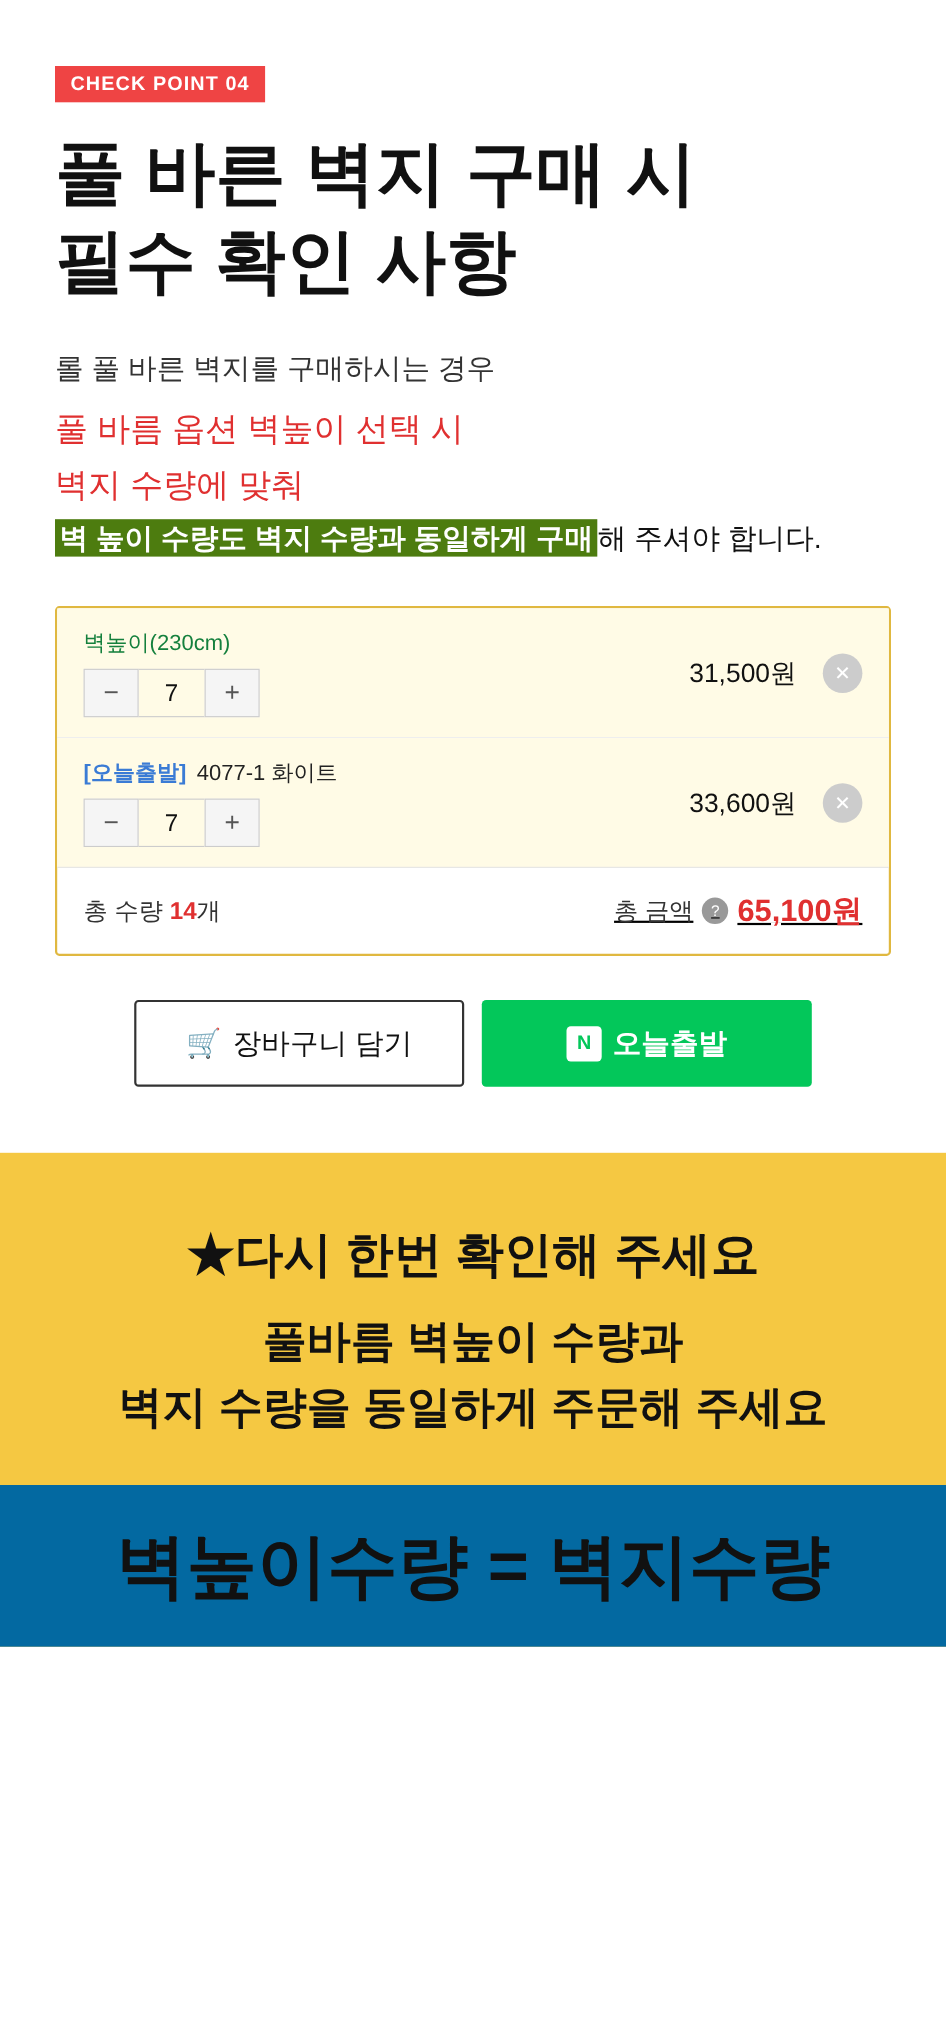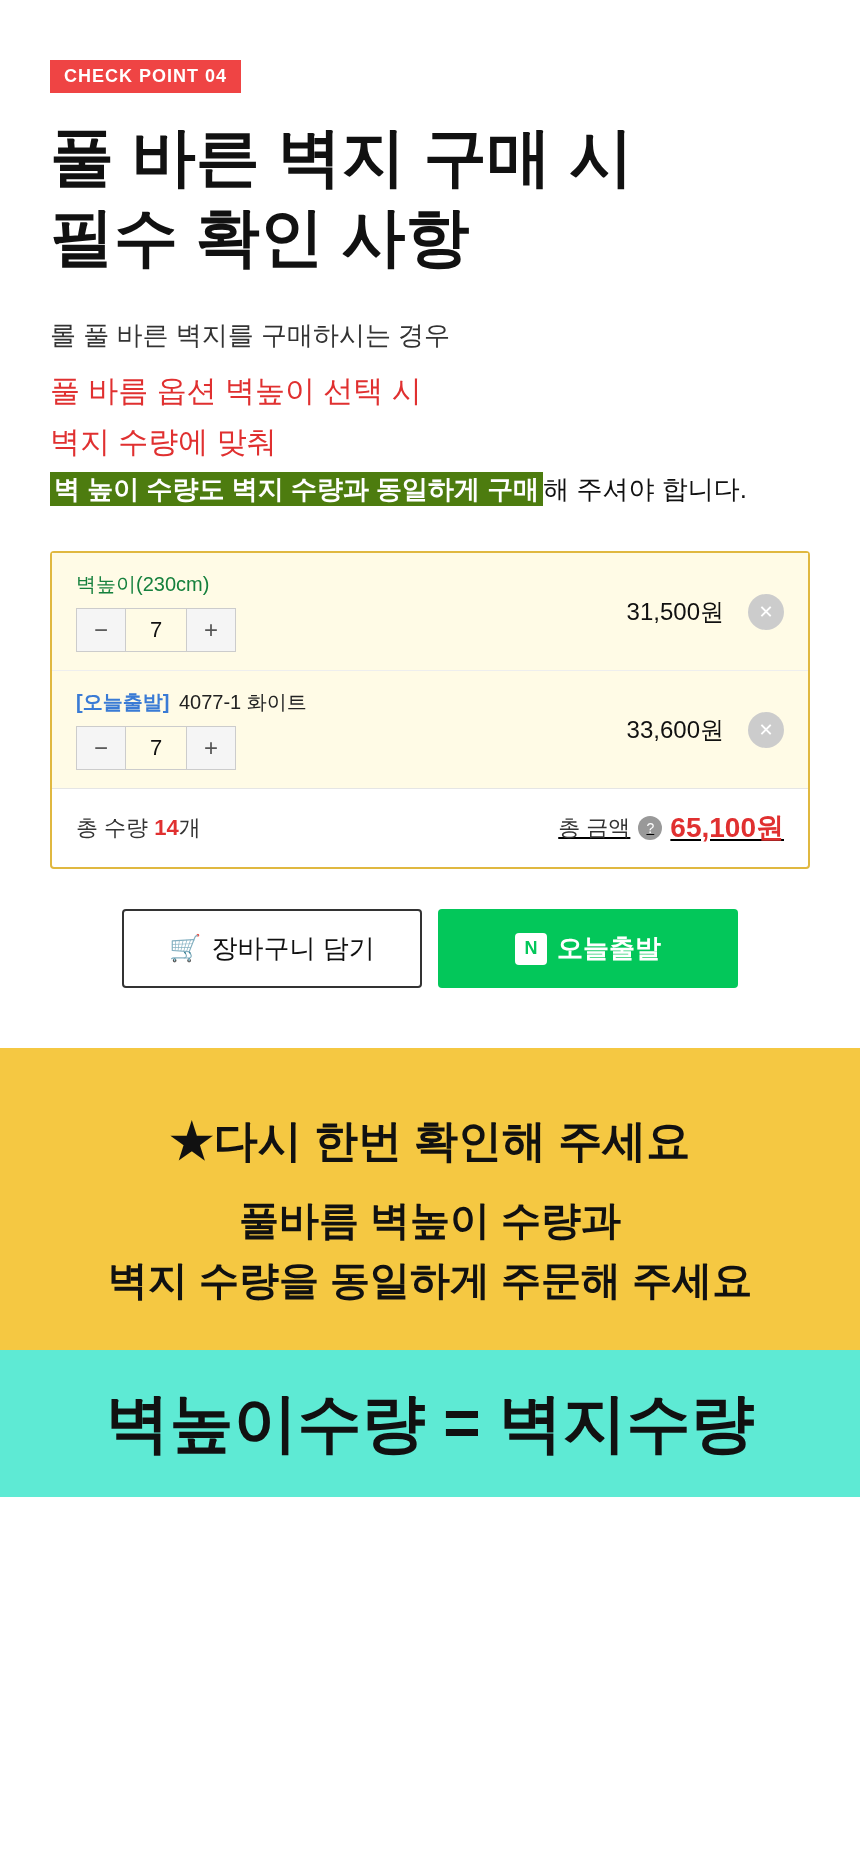--- a/index.html
+++ b/index.html
@@ -271,21 +271,21 @@
 
     .yellow-subtitle {
       font-size: 40px;
       font-weight: 700;
       color: #111;
       line-height: 1.5;
       margin-bottom: 40px;
     }
 
     .white-box {
-      background: #5eead4;
+      background: #0369a1;
       padding: 30px 20px;
       margin: 0 -40px;
     }
 
     .equation-text {
       font-size: 64px;
       font-weight: 900;
       color: #111;
       text-align: center;
     }

